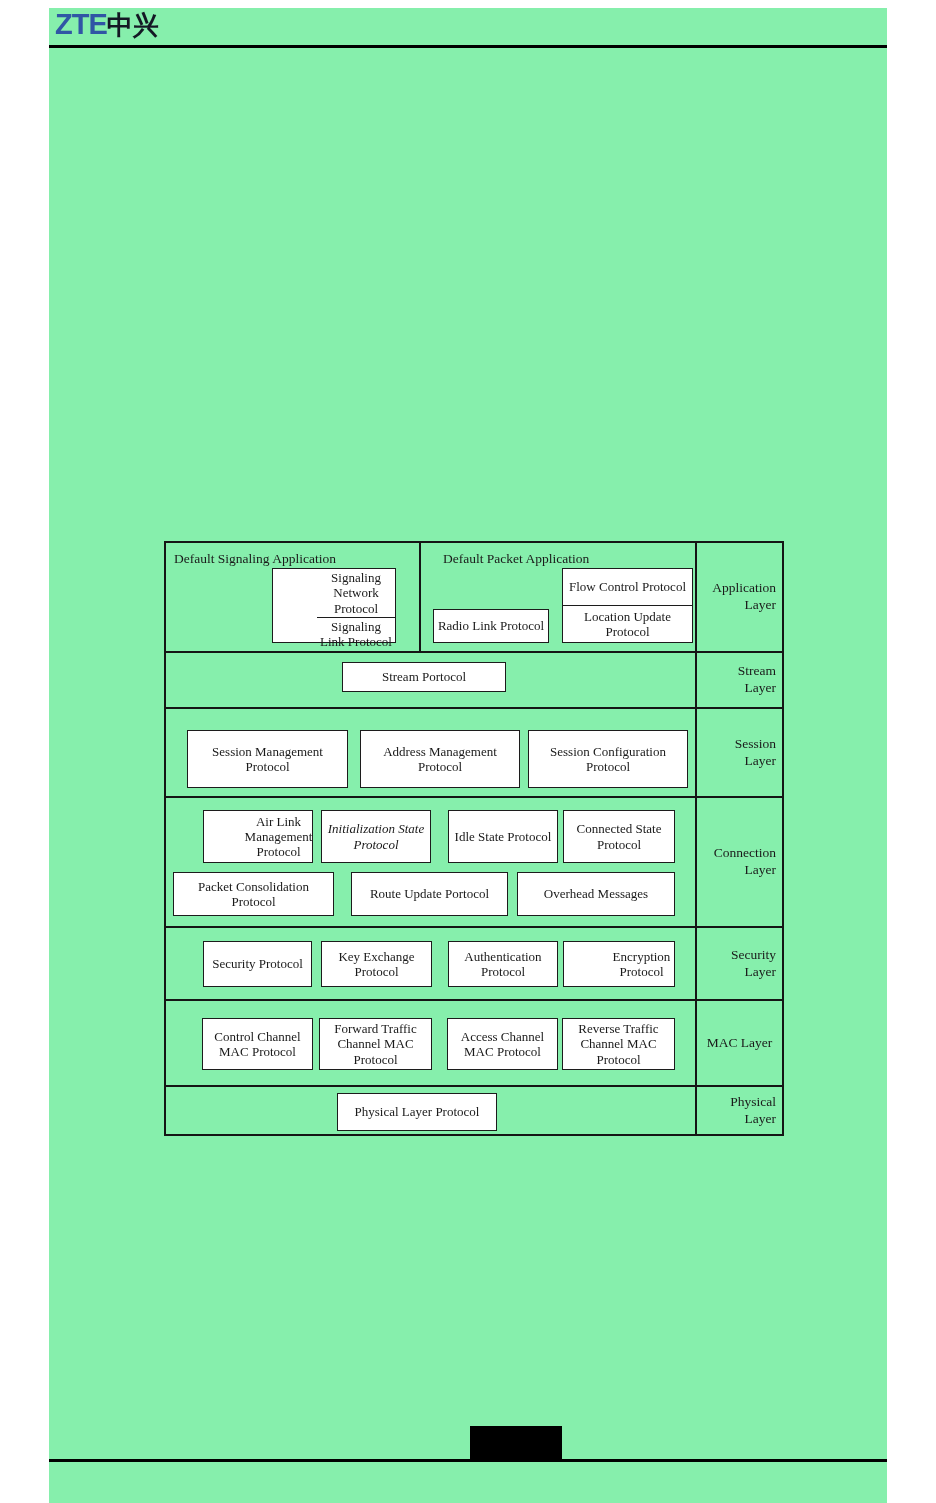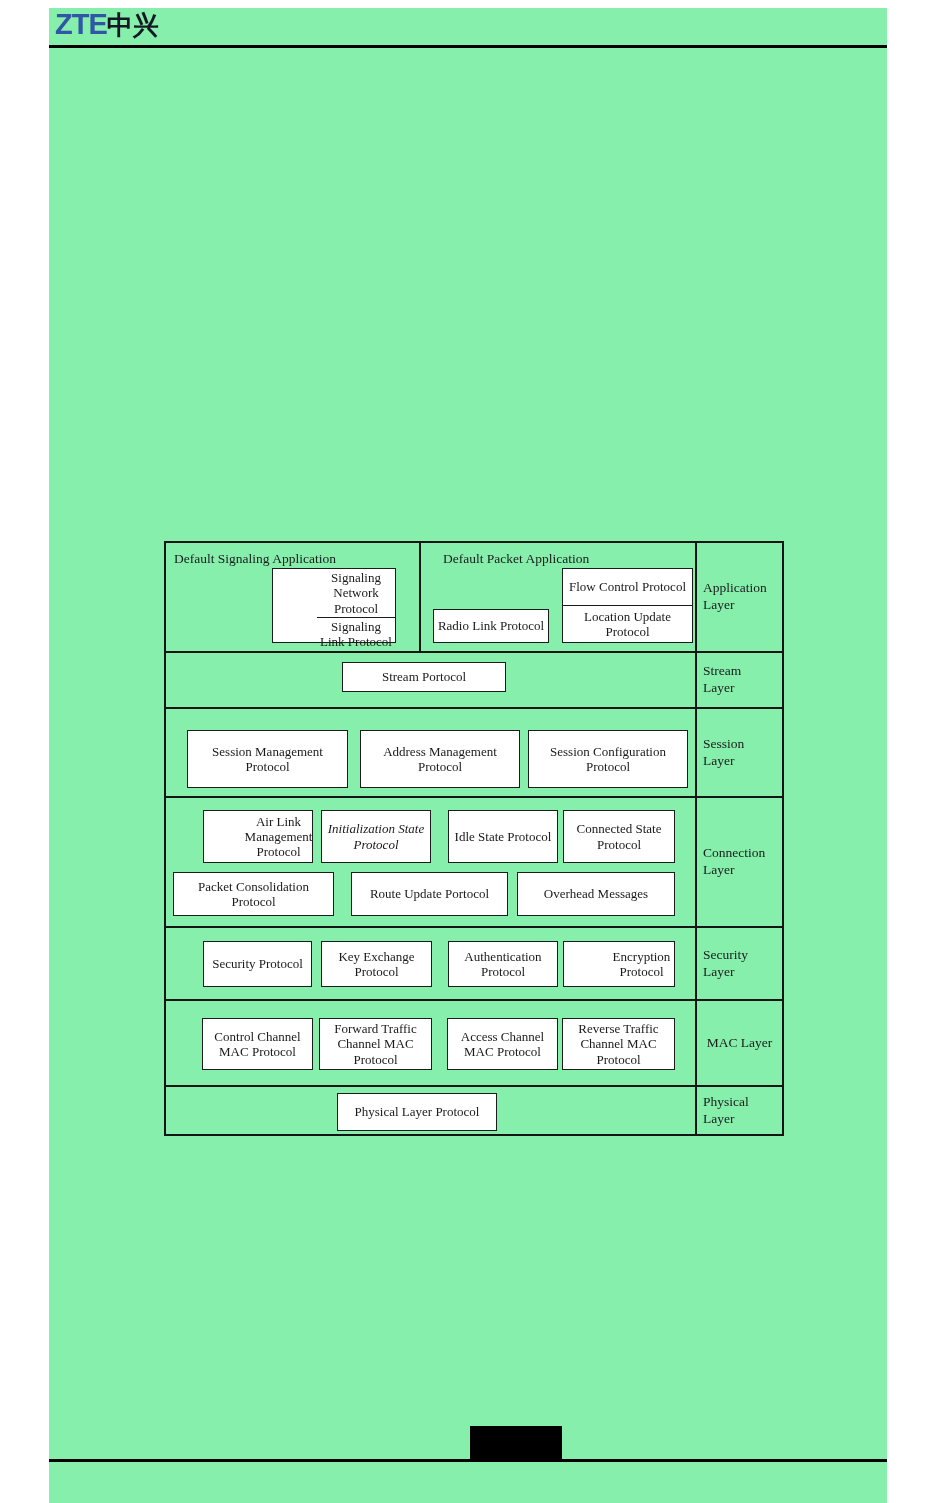--- a/index.html
+++ b/index.html
@@ -20,21 +20,21 @@
   .rule-bottom { top:1451px; }
   .redaction { position:absolute; left:421px; top:1418px; width:92px; height:33px; background:#000; }
 
   
   .diagram { position:absolute; left:115px; top:533px; width:620px; height:595px;
              border:2px solid #151515; display:flex; flex-direction:column; }
   .drow { display:flex; border-bottom:2px solid #151515; }
   .drow:last-child { border-bottom:none; flex:1; }
   .dcontent { position:relative; width:529px; }
   .dlabel { width:87px; border-left:2px solid #151515; display:flex;
-            align-items:center; justify-content:center; text-align:left;
+            align-items:center; justify-content:center; text-align:right;
             font-size:13.5px; line-height:1.25; padding:2px 6px; }
   .pbox { position:absolute; border:1px solid #1c1c1c; background:#fff;
           display:flex; align-items:center; justify-content:center;
           text-align:center; font-size:13px; line-height:1.18; padding:1px 3px; }
   .stack { position:absolute; border:1px solid #1c1c1c; background:#fff;
            display:flex; flex-direction:column; }
   .stack > div { flex:1; display:flex; align-items:center; justify-content:center;
                  text-align:center; font-size:13px; line-height:1.18; padding:1px 3px; }
   .stack > div:first-child { border-bottom:1px solid #1c1c1c; }
   .celltitle { position:absolute; font-size:13.5px; white-space:nowrap; }

